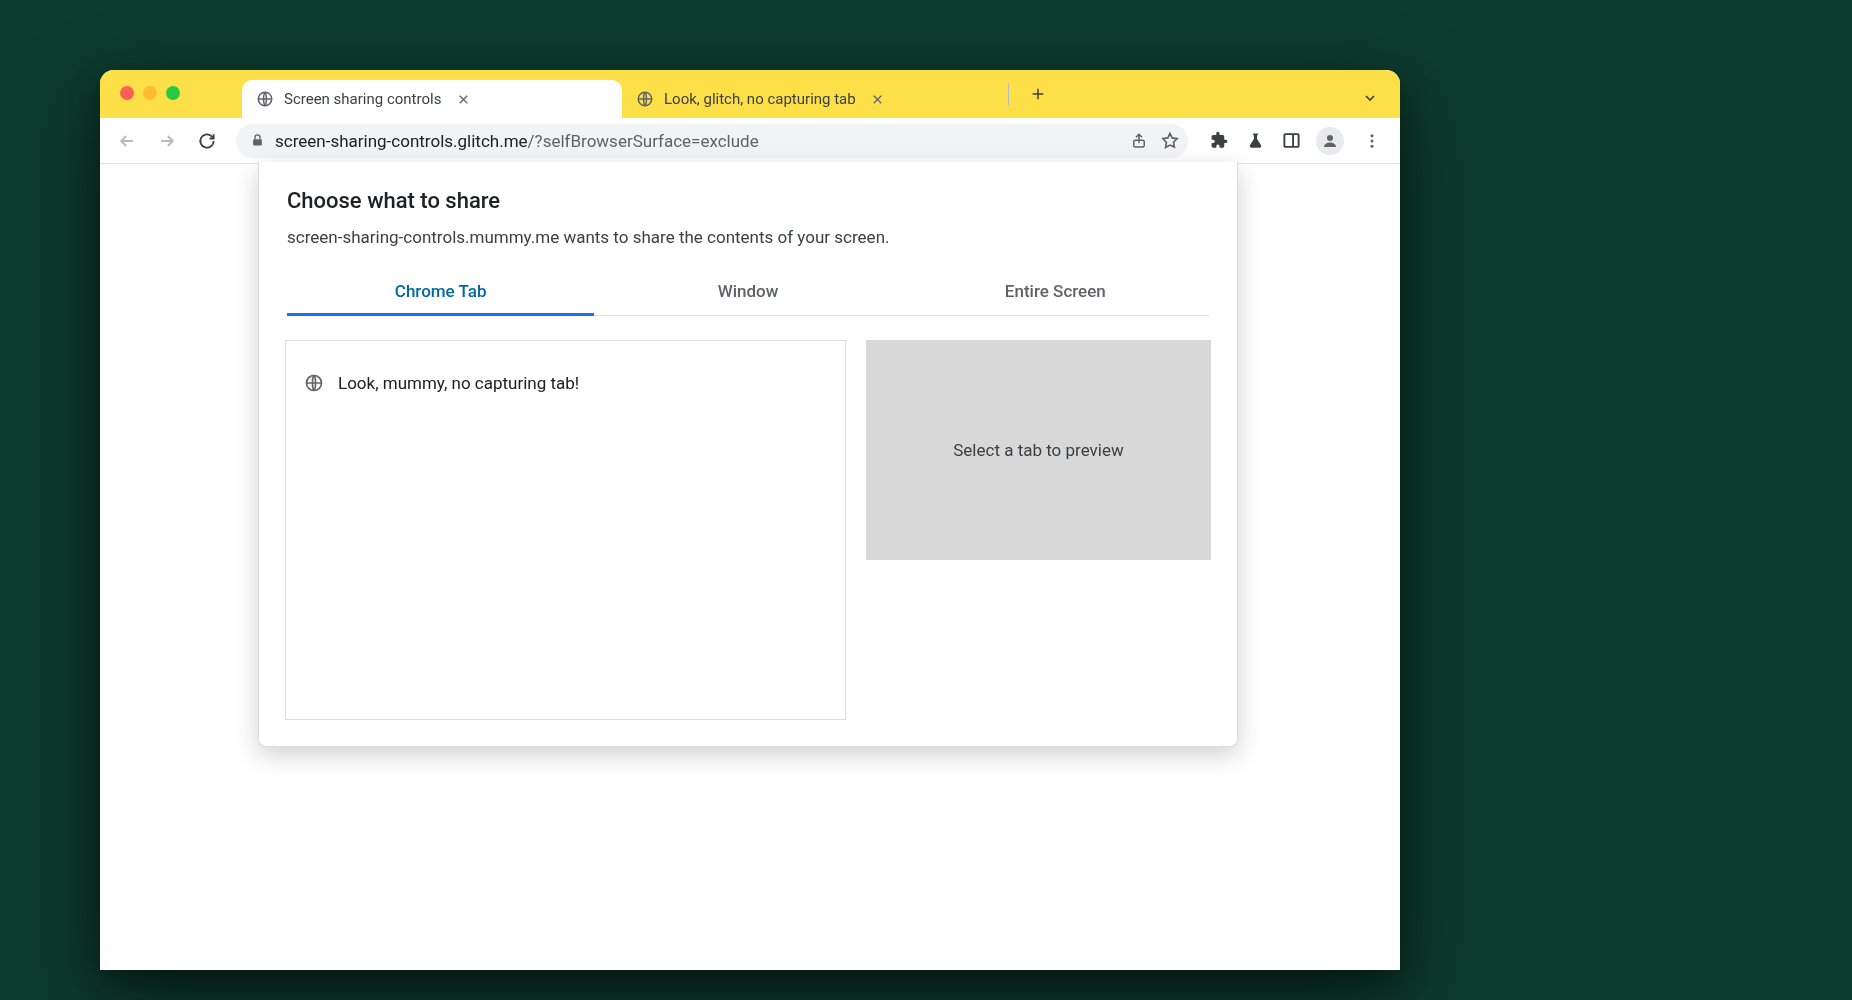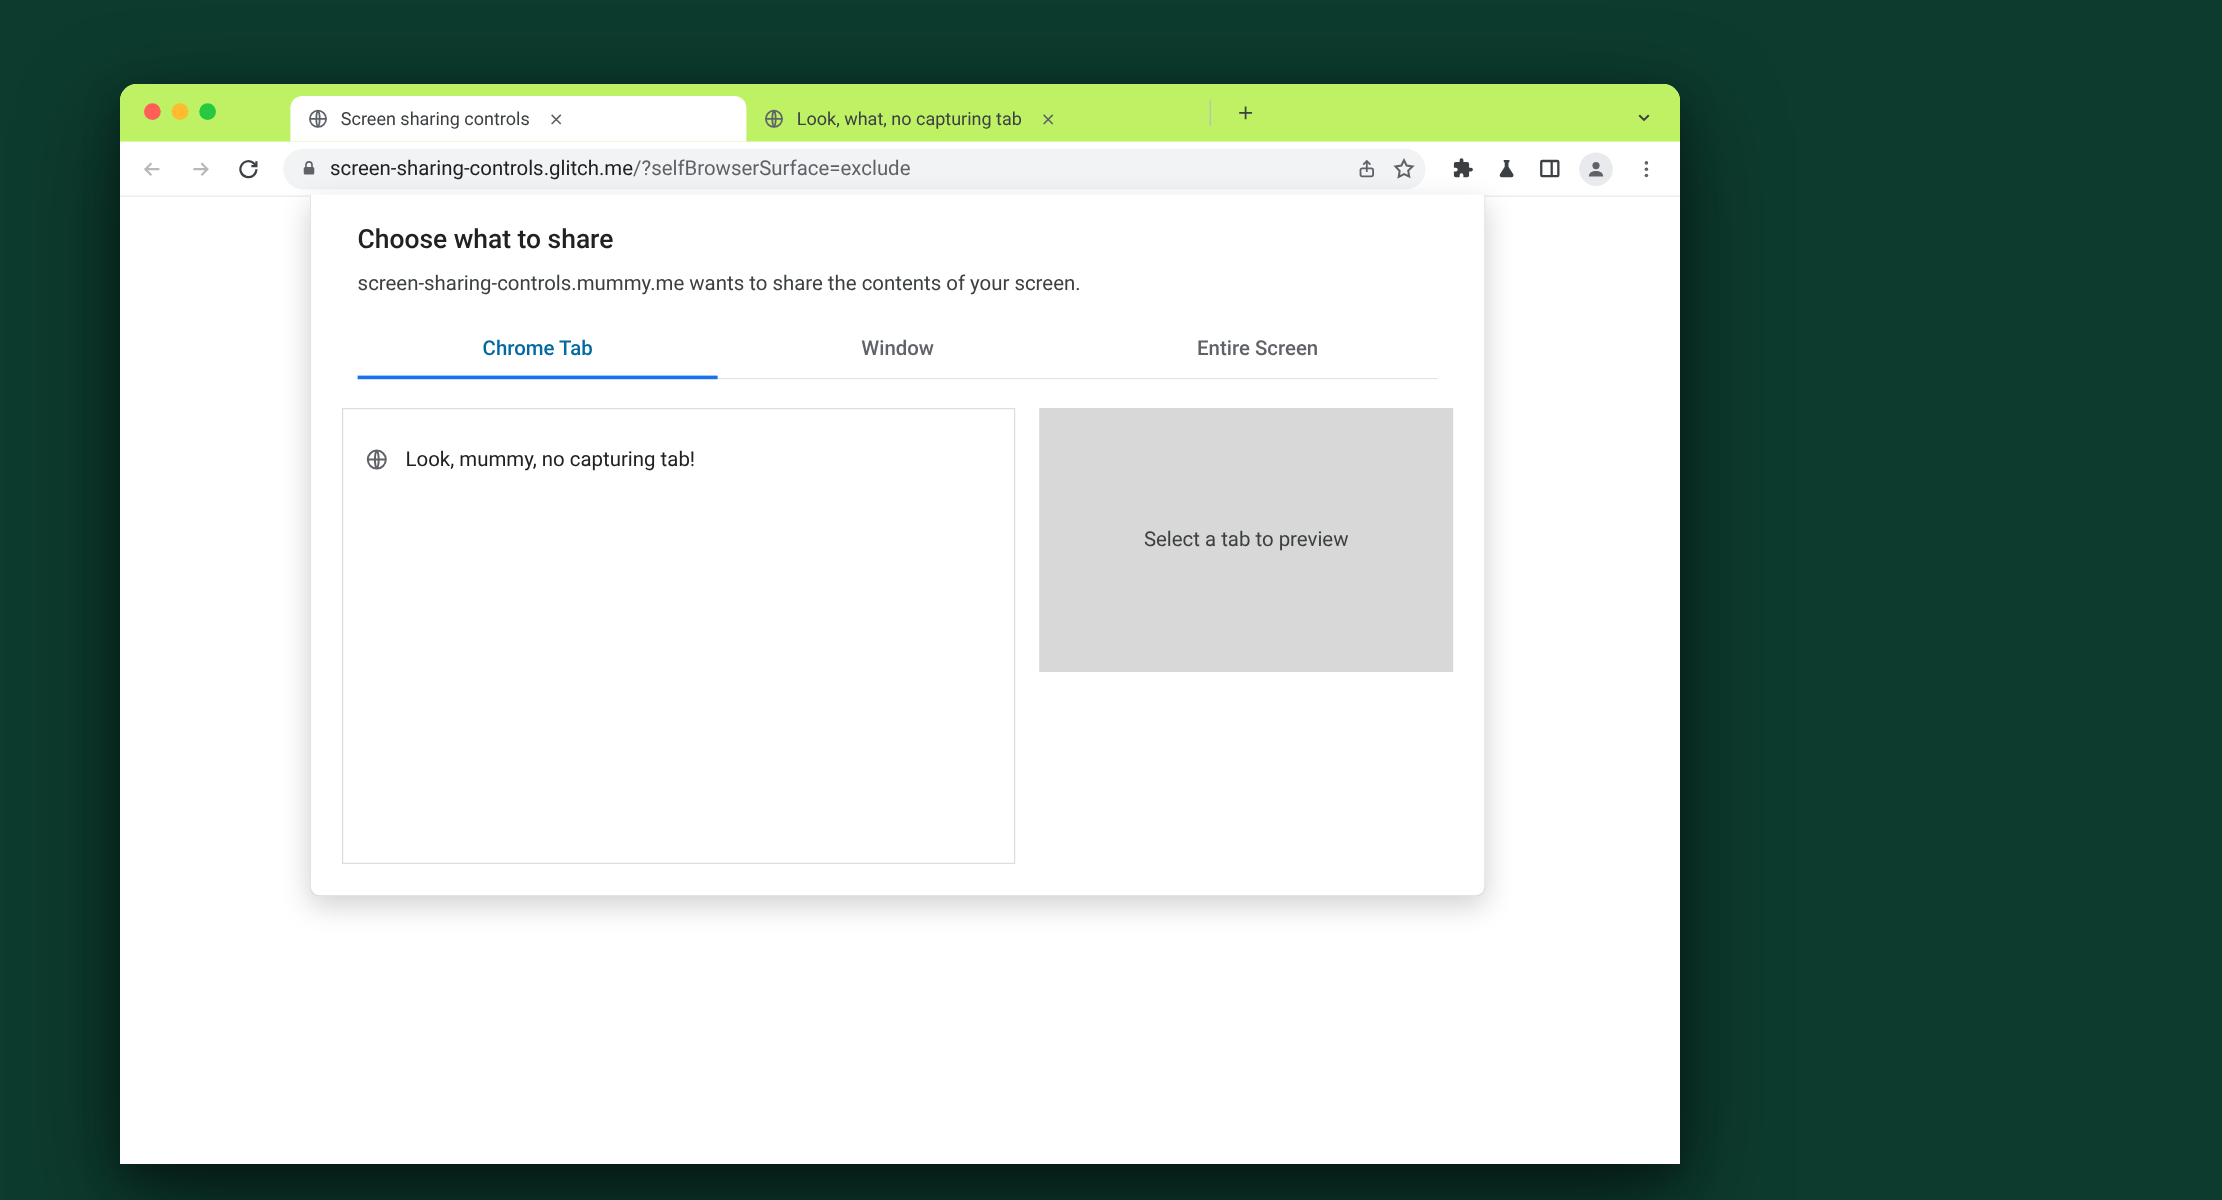--- a/index.html
+++ b/index.html
@@ -18,21 +18,21 @@
     width: 1300px;
     height: 900px;
     background: #fff;
     border-radius: 14px 14px 0 0;
     box-shadow: 0 30px 80px rgba(0,0,0,0.5), 0 10px 30px rgba(0,0,0,0.3);
     overflow: hidden;
   }
   
   .tab-strip {
     height: 48px;
-    background: #bef264;
+    background: #fde047;
     display: flex;
     align-items: flex-end;
     padding-left: 12px;
     position: relative;
   }
   .traffic-lights {
     display: flex;
     align-items: center;
     gap: 9px;
     position: absolute;
@@ -172,21 +172,21 @@
     left: 158px;
     top: -2px;
     width: 980px;
     background: #fff;
     border: 1px solid #dadce0;
     border-top: none;
     border-radius: 0 0 8px 8px;
     box-shadow: 0 8px 24px rgba(0,0,0,0.18);
     padding: 26px 0 26px 0;
   }
-  .dlg-inner { padding: 0 39px; }
+  .dlg-inner { padding: 0 28px; }
   .dlg-title {
     font-size: 22px;
     color: #202124;
     font-weight: 500;
     margin-bottom: 14px;
   }
   .dlg-sub {
     font-size: 17px;
     color: #3c4043;
     margin-bottom: 22px;
@@ -273,21 +273,21 @@
             </svg>
         </span>
       </div>
       <div class="tab" style="width:380px;">
         <span class="tab-favicon">
           <svg width="18" height="18" viewBox="0 0 24 24" fill="none" stroke="#5f6368" stroke-width="2">
               <circle cx="12" cy="12" r="9"></circle>
               <path d="M3 12h18M12 3c2.5 3 2.5 15 0 18M12 3c-2.5 3-2.5 15 0 18"></path>
             </svg>
         </span>
-        <span class="tab-title">Look, what, no capturing tab</span>
+        <span class="tab-title">Look, glitch, no capturing tab</span>
         <span class="close-x">
           <svg width="13" height="13" viewBox="0 0 24 24" stroke="#5f6368" stroke-width="2.4">
               <path d="M5 5l14 14M19 5L5 19"></path>
             </svg>
         </span>
       </div>
       <div class="tab-separator"></div>
       <div class="new-tab-btn">
         <svg width="16" height="16" viewBox="0 0 24 24" stroke="#3c4043" stroke-width="2.2">
             <path d="M12 4v16M4 12h16"></path>

